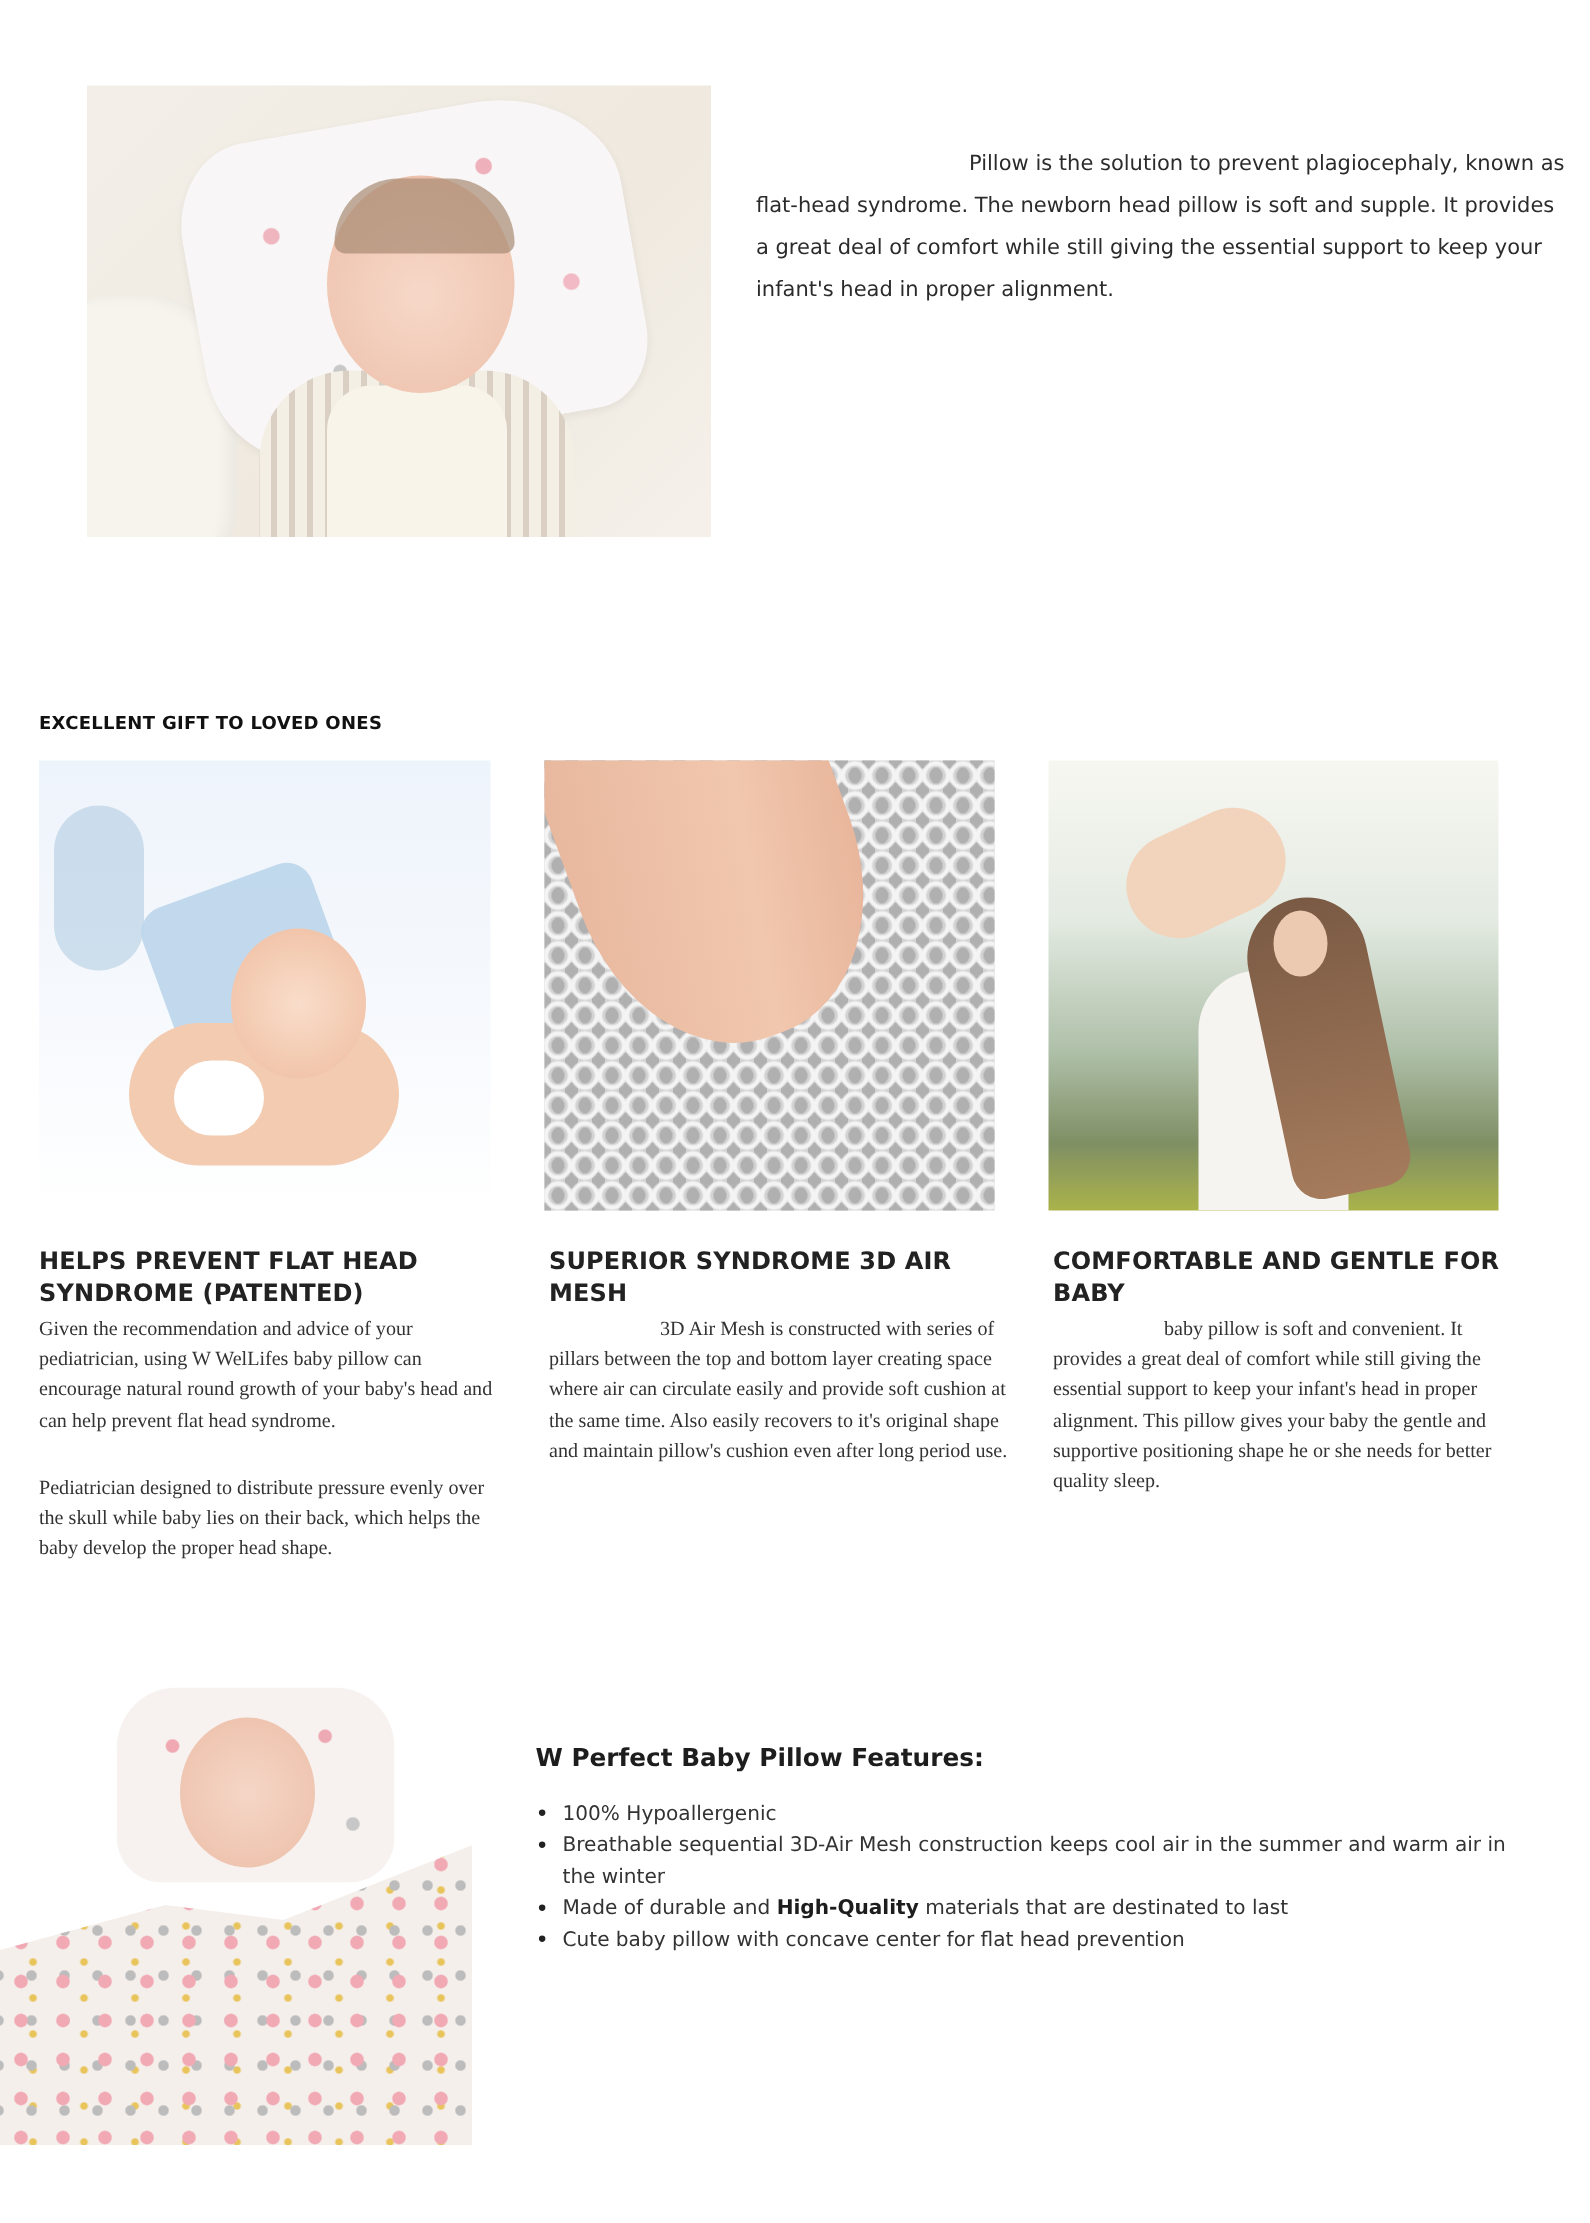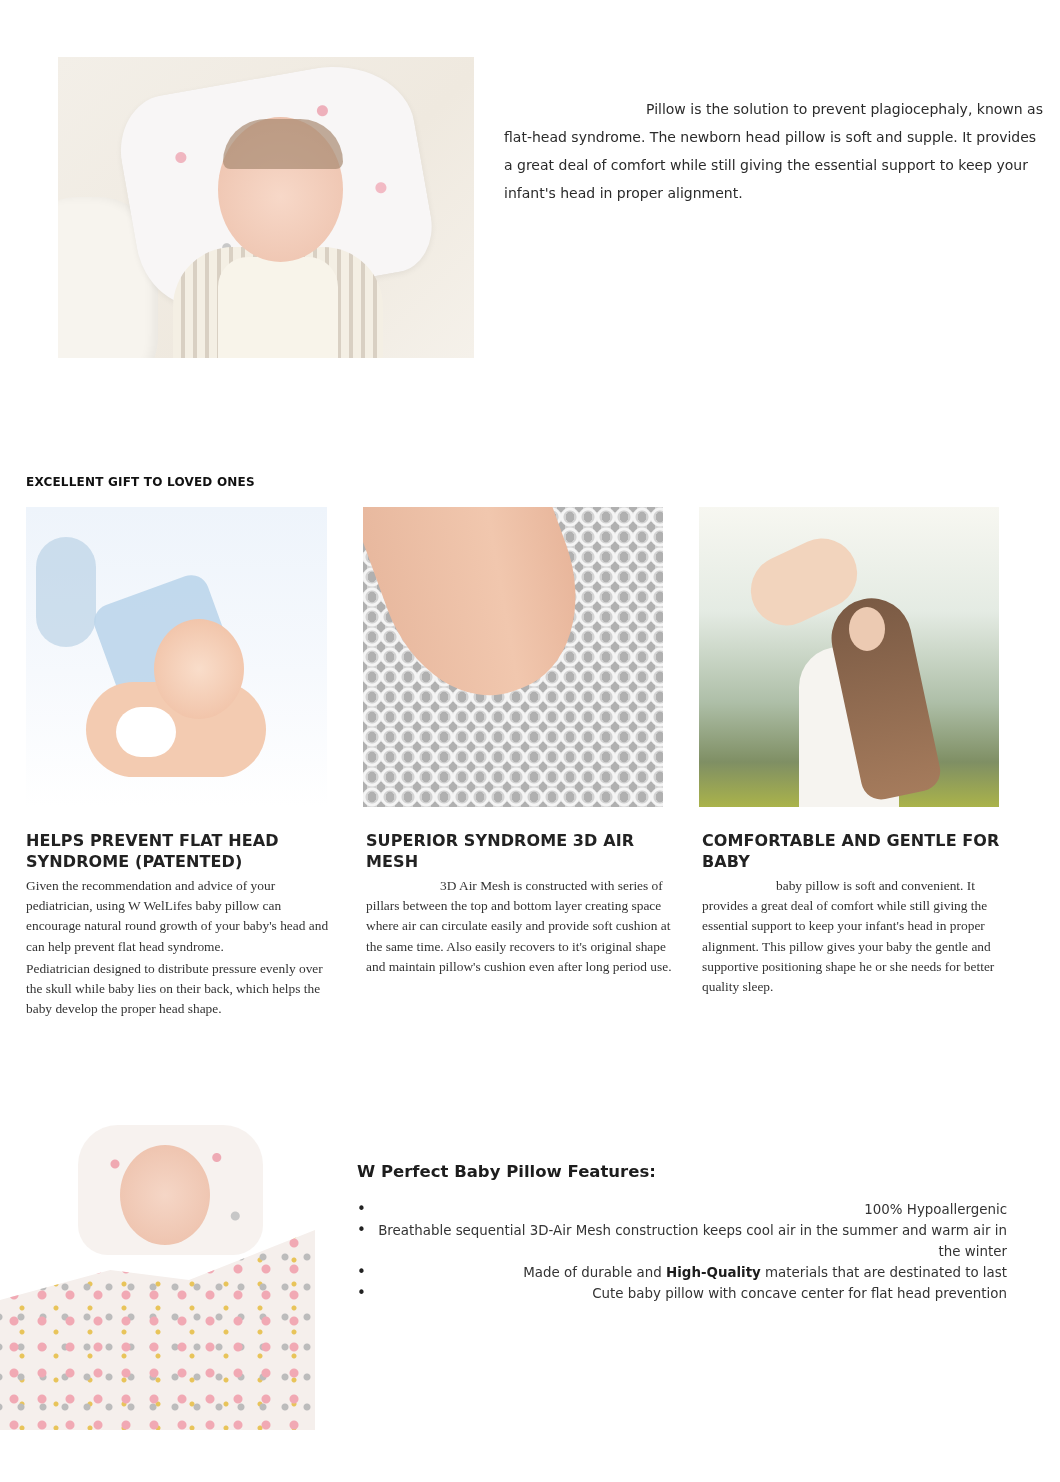--- a/index.html
+++ b/index.html
@@ -102,26 +102,26 @@
   .intro-text .indent { display: inline-block; width: 142px; }
 
   .section-heading { left: 26px; top: 475px; font-size: 12px; font-weight: bold; color: #111111; letter-spacing: 0.2px; }
 
   .col { position: absolute; top: 830px; width: 310px; }
   .col-1 { left: 26px; }
   .col-2 { left: 366px; }
   .col-3 { left: 702px; }
   .col h3 { font-weight: bold; font-size: 16px; line-height: 21px; color: #222222; margin-bottom: 4px; letter-spacing: 0.1px; }
   .col p { font-size: 13.4px; line-height: 20.2px; color: #333333; font-family: Liberation Serif, serif; }
-  .col p + p { margin-top: 2px; }
+  .col p + p { margin-top: 25px; }
   .col .indent { display: inline-block; width: 74px; }
 
   .features-title { left: 357px; top: 1162px; font-size: 16.5px; font-weight: bold; color: #1d1d1d; }
   .features-list { left: 357px; top: 1199px; width: 650px; list-style: none; font-size: 13.4px; line-height: 21px; color: #333333; }
-  .features-list li { position: relative; padding-left: 18px; text-align: right; }
+  .features-list li { position: relative; padding-left: 18px; }
   .features-list li::before { content: "\2022"; position: absolute; left: 0; top: 0; color: #222; font-size: 15px; }
   .features-list b { color: #1d1d1d; }
 </style>
 </head>
 <body>
 
 <div class="photo hero-img" title="Smiling baby lying on a floral head-shaping pillow">
   <div class="plush"></div>
   <div class="pillow"></div>
   <div class="body"></div>

